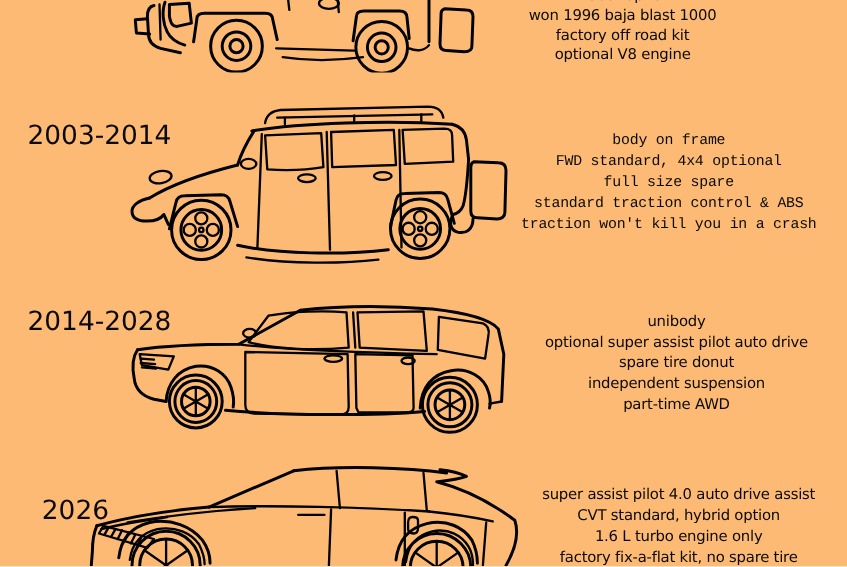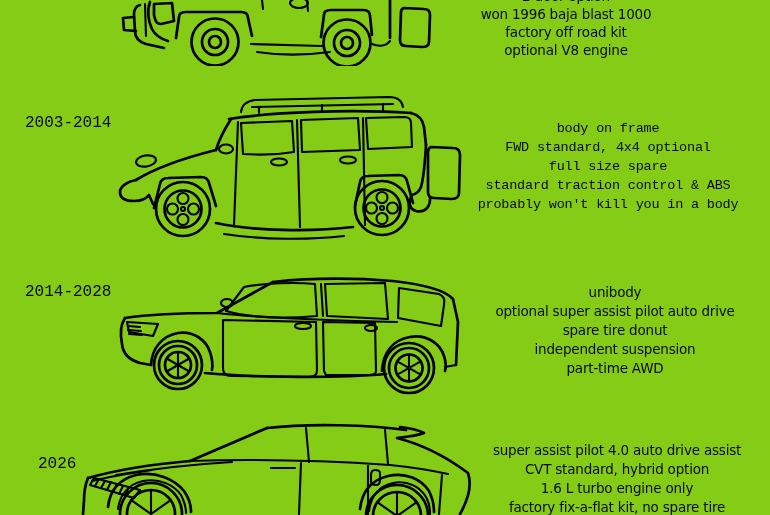--- a/index.html
+++ b/index.html
@@ -1,22 +1,22 @@
 <!DOCTYPE html>
 <html><head>
 <meta charset="utf-8">
 <style>
   html,body{margin:0;padding:0;background:#ffffff;}
   .canvas{
-    position:relative;width:770px;height:515px;background:#84cc16;
+    position:relative;width:770px;height:515px;background:#fdba74;
     overflow:hidden;font-family:"DejaVu Sans","Liberation Sans",sans-serif;color:#000;
   }
   .year-label{
-    position:absolute;font-size:16px;line-height:22px;color:#0a0a0a;
-    letter-spacing:0px;white-space:nowrap;font-family:Liberation Mono, monospace;
+    position:absolute;font-size:24px;line-height:22px;color:#0a0a0a;
+    letter-spacing:0px;white-space:nowrap;
   }
   .spec-block{position:absolute;width:320px;text-align:center;}
   .spec-line{
     font-size:13.5px;line-height:19px;white-space:nowrap;color:#0a0a0a;
     letter-spacing:-0.2px;
   }
   .spec-block.first .spec-line{line-height:18px;}
   svg{position:absolute;overflow:hidden;}
   svg path, svg circle, svg ellipse, svg line{
     fill:none;stroke:#000;stroke-width:2.7;stroke-linecap:round;stroke-linejoin:round;
@@ -114,21 +114,21 @@
     <circle class="thin" cx="270" cy="126.5" r="5.5"></circle>
     <circle class="thin" cx="259.5" cy="116" r="5.5"></circle>
     <circle class="thin" cx="280.5" cy="116" r="5.5"></circle>
     <circle class="thin" cx="270" cy="116" r="2"></circle>
   </svg>
   <div class="spec-block" style="left:448px;top:119px;font-family:Liberation Mono, monospace;">
     <div class="spec-line">body on frame</div>
     <div class="spec-line">FWD standard, 4x4 optional</div>
     <div class="spec-line">full size spare</div>
     <div class="spec-line">standard traction control &amp; ABS</div>
-    <div class="spec-line">probably won't kill you in a body</div>
+    <div class="spec-line">traction won't kill you in a crash</div>
   </div>
 
   <div class="year-label" style="left:25px;top:281px;">2014-2028</div>
   <svg style="left:110px;top:272px;" width="360" height="130" viewBox="0 0 360 130">
 
     <path d="M15,46 C35,43 70,41 107,41 L163,10"></path>
     <path d="M163,10 C200,6 245,6 283,9 C310,12 335,18 343,27 L348,50 L346,93"></path>
 
     <path class="thin" d="M17,50 L48,52 L43,64 L19,60 Z"></path>
     <path class="thin" d="M18,54 L30,55 M18,58 L31,59 M19,62 L32,63"></path>

